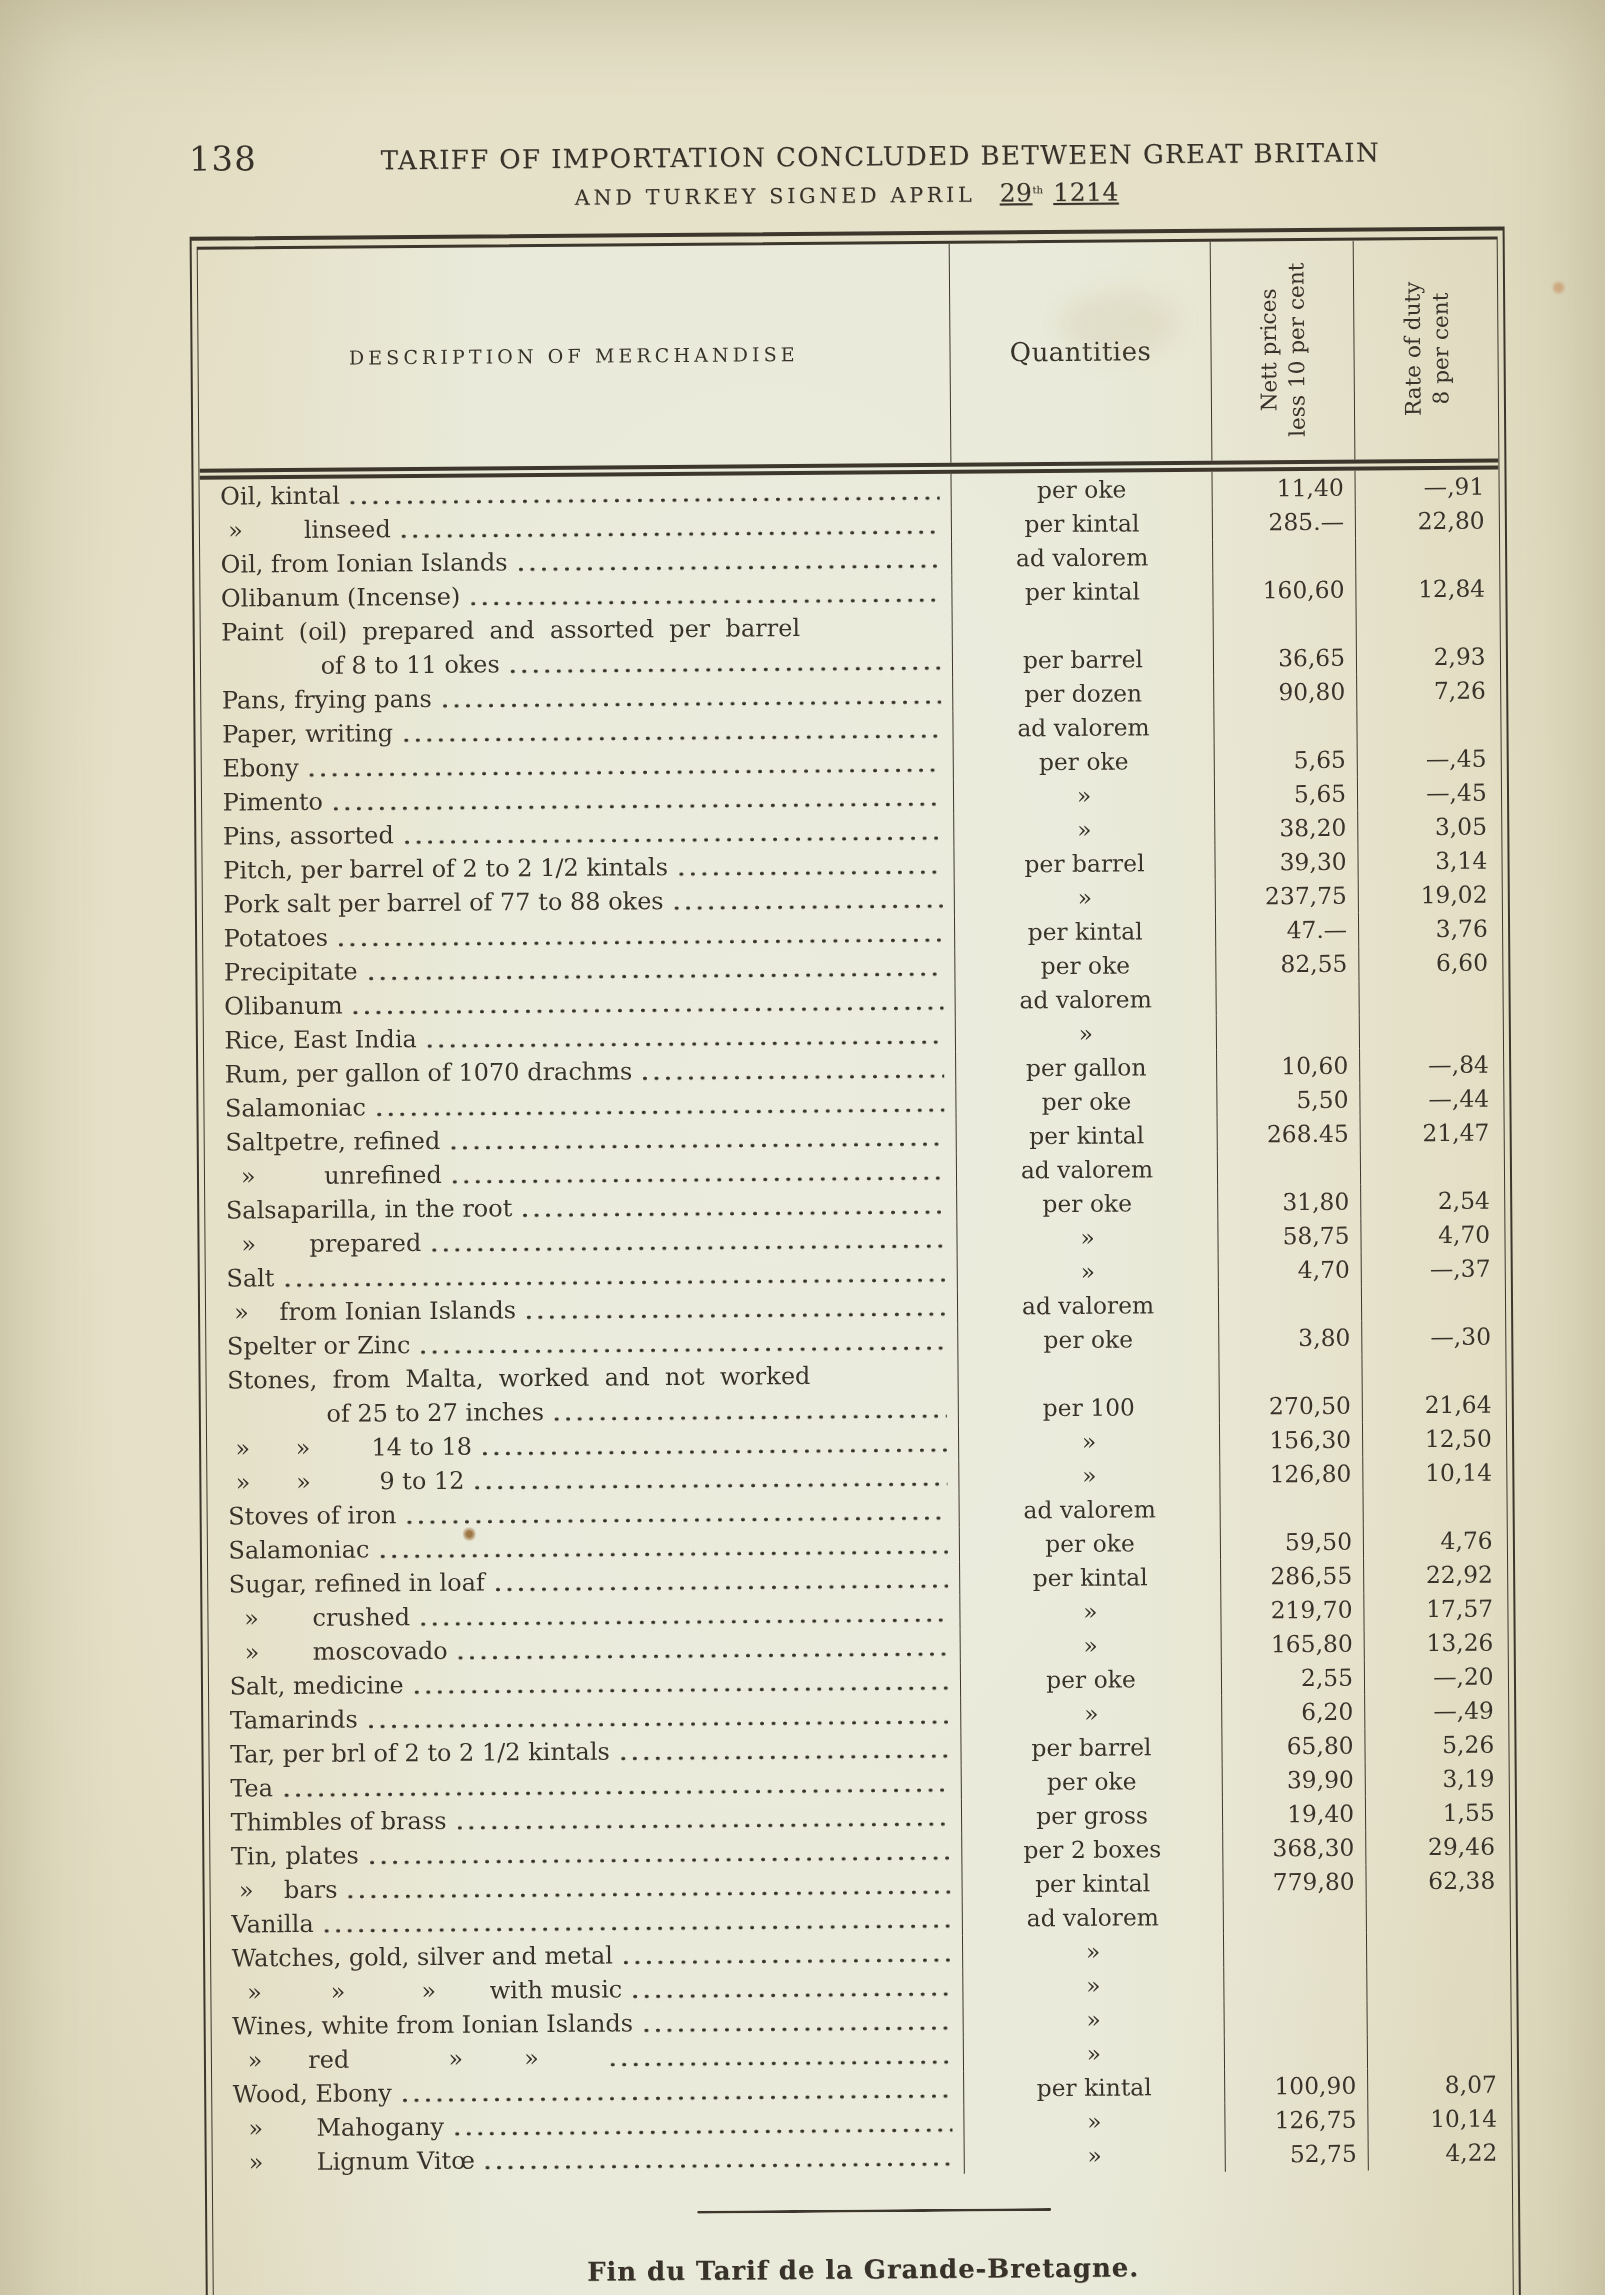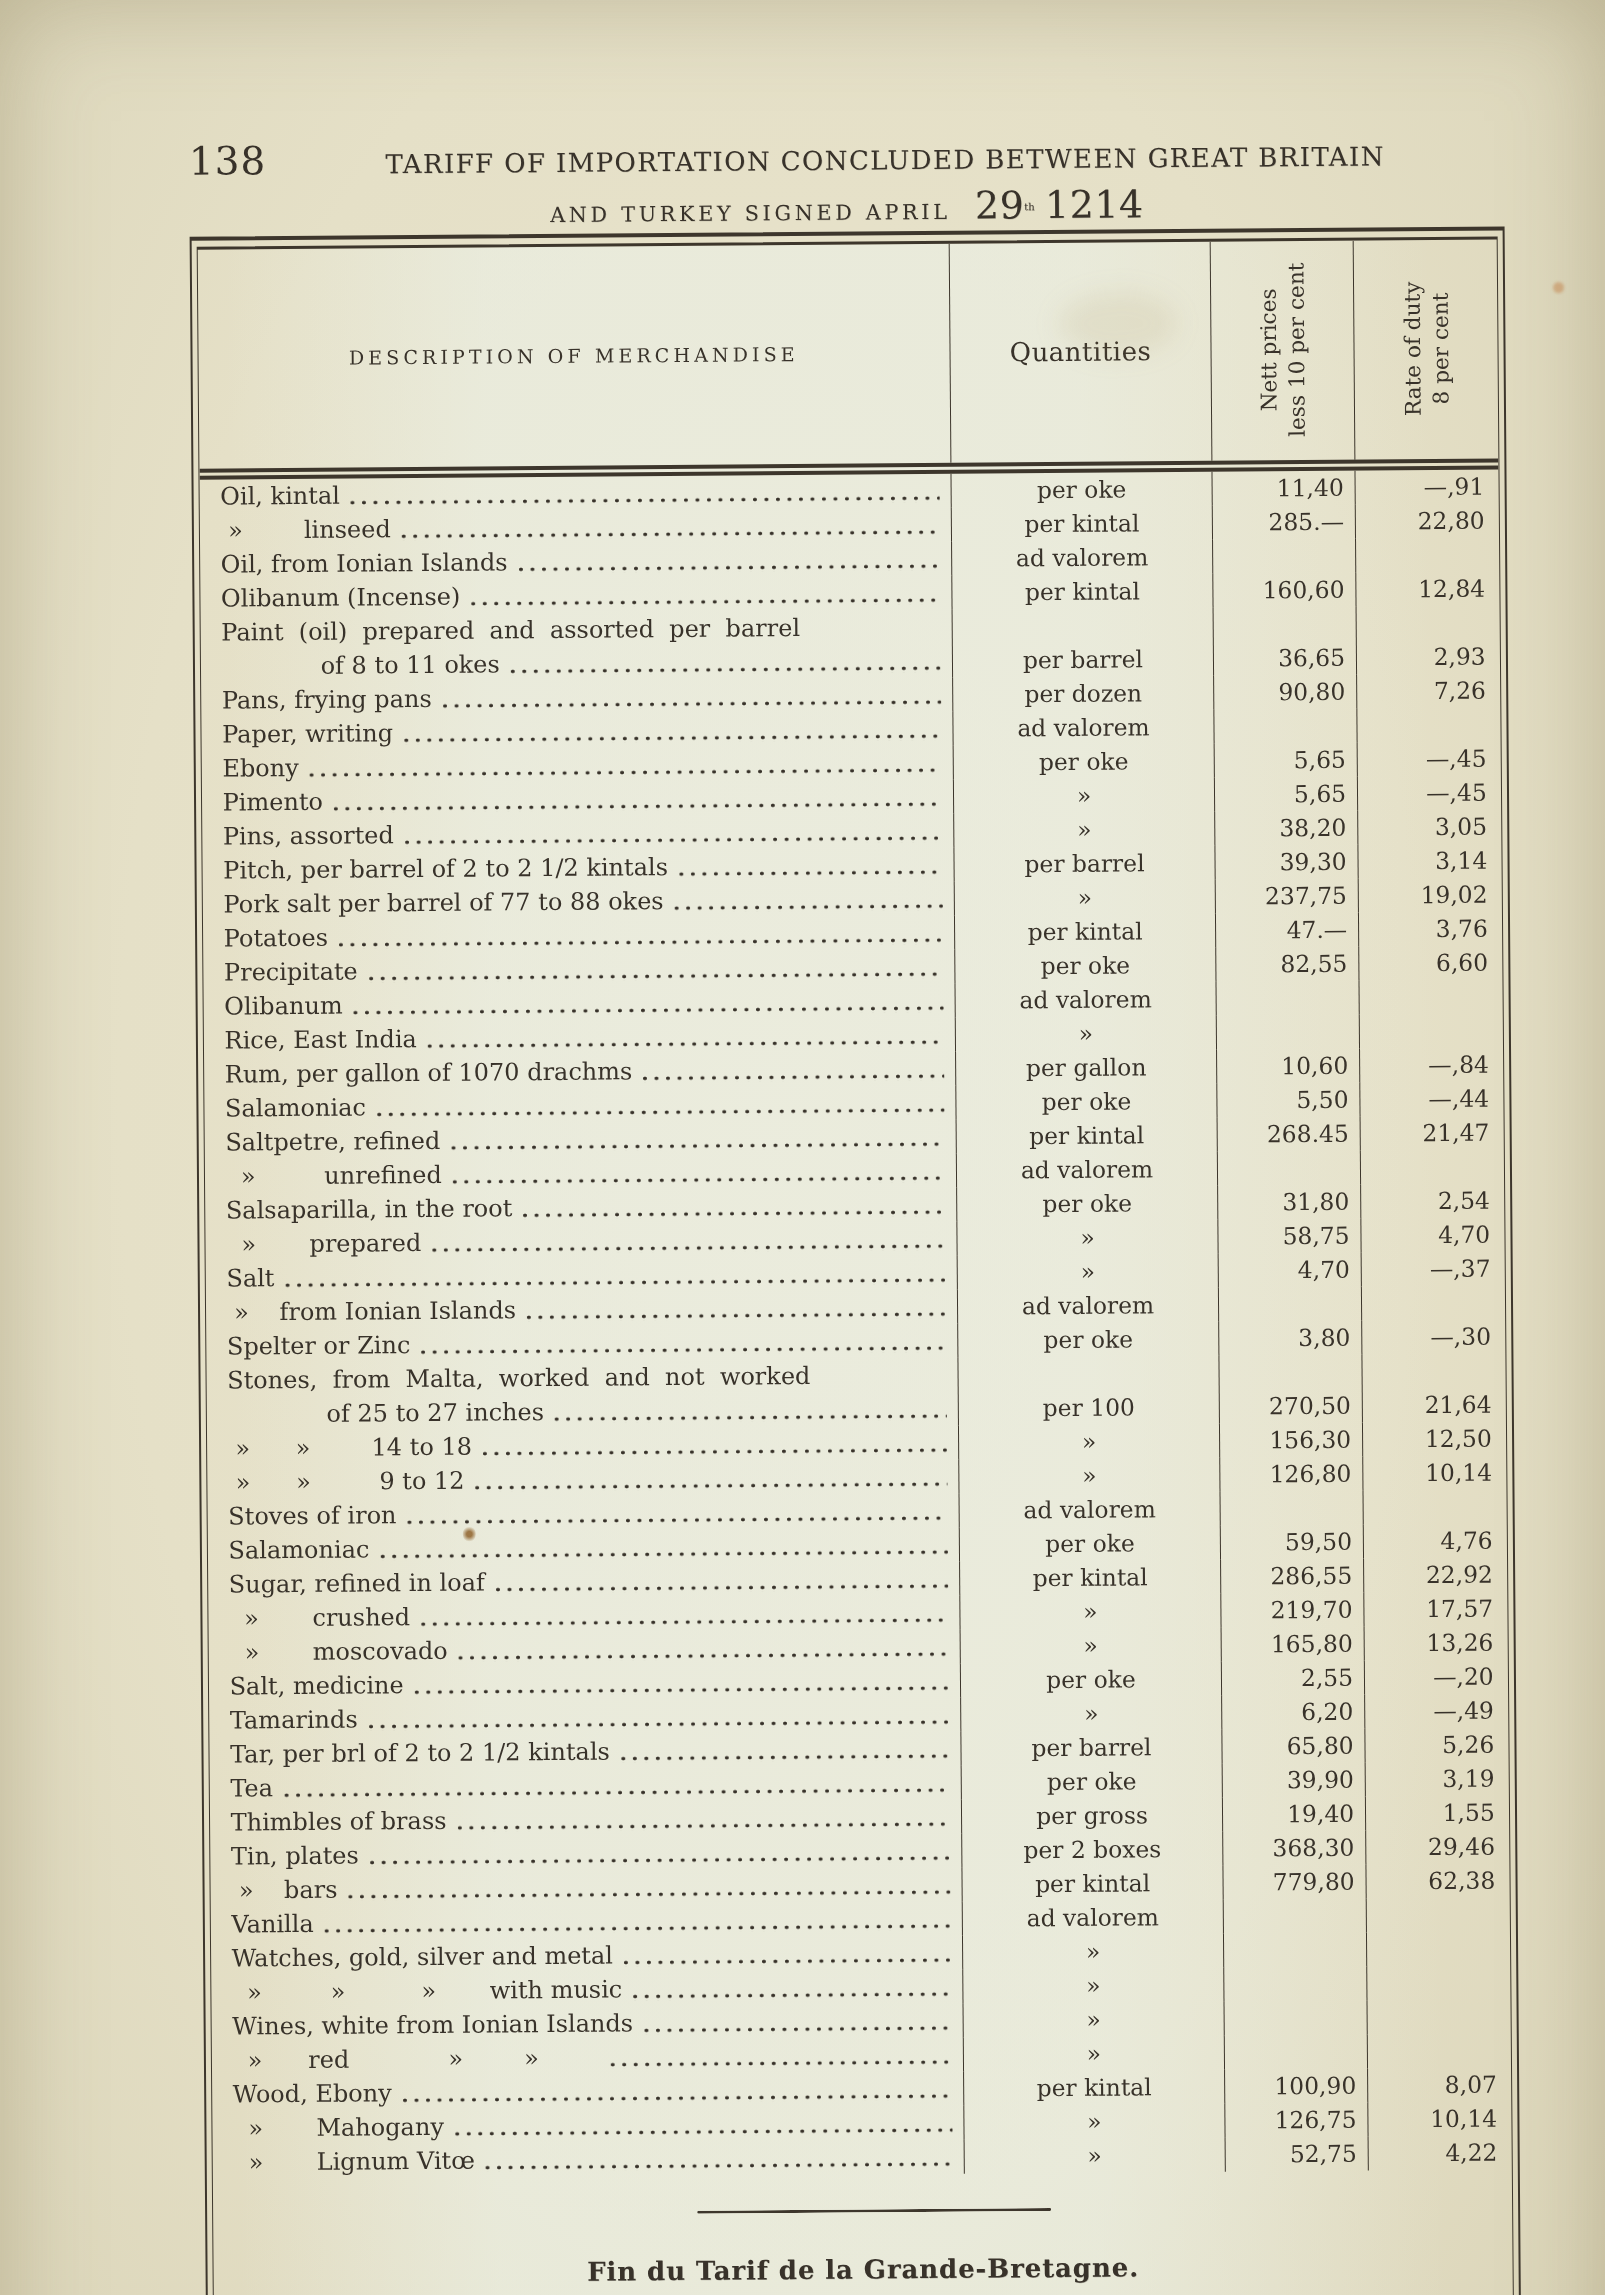--- a/index.html
+++ b/index.html
@@ -13,26 +13,26 @@
   .sheet{
     position:relative;width:1605px;height:2613px;
     background:radial-gradient(ellipse at 48% 42%, #e9e4ce 0%, #e5e0c7 55%, #dcd6ba 88%, #d2cbab 100%);
     box-shadow:inset 0 0 101px rgba(130,115,75,.38);
     color:#38322a;
   }
   .tilt{position:absolute;inset:0;transform:rotate(-0.45deg);transform-origin:50% 45%;}
   
   .masthead{position:absolute;left:197px;top:134px;width:1315px;}
   .m1{display:flex;align-items:baseline;}
-  .pageno{font-size:39px;letter-spacing:0.9px;text-align:center;}
+  .pageno{font-size:34px;letter-spacing:0.9px;text-align:center;}
   .t1{flex:1;text-align:center;font-size:26px;letter-spacing:1.4px;white-space:nowrap;
       text-shadow:0.5px 0.5px 0 rgba(56,50,42,.25);}
   .m2{text-align:center;font-size:20.7px;letter-spacing:3.7px;margin-top:6.4px;
       text-shadow:0.5px 0.5px 0 rgba(56,50,42,.25);}
-  .m2 .date{font-size:38px;letter-spacing:0.5px;}
+  .m2 .date{font-size:25px;letter-spacing:0.5px;text-decoration:underline;}
   .m2 sup{font-size:10px;letter-spacing:0;}
   
   .outer-frame{
     position:absolute;left:197px;top:232px;width:1315px;height:2123px;
     box-sizing:border-box;border:2.3px solid #3d362c;border-top-width:4.6px;border-bottom-width:4.6px;
     padding:5.5px 4.6px 6.4px 4.6px;
   }
   .inner-frame{
     box-sizing:border-box;width:100%;height:100%;
     border:1.8px solid #3d362c;border-top-width:3.2px;border-bottom-width:3.2px;

